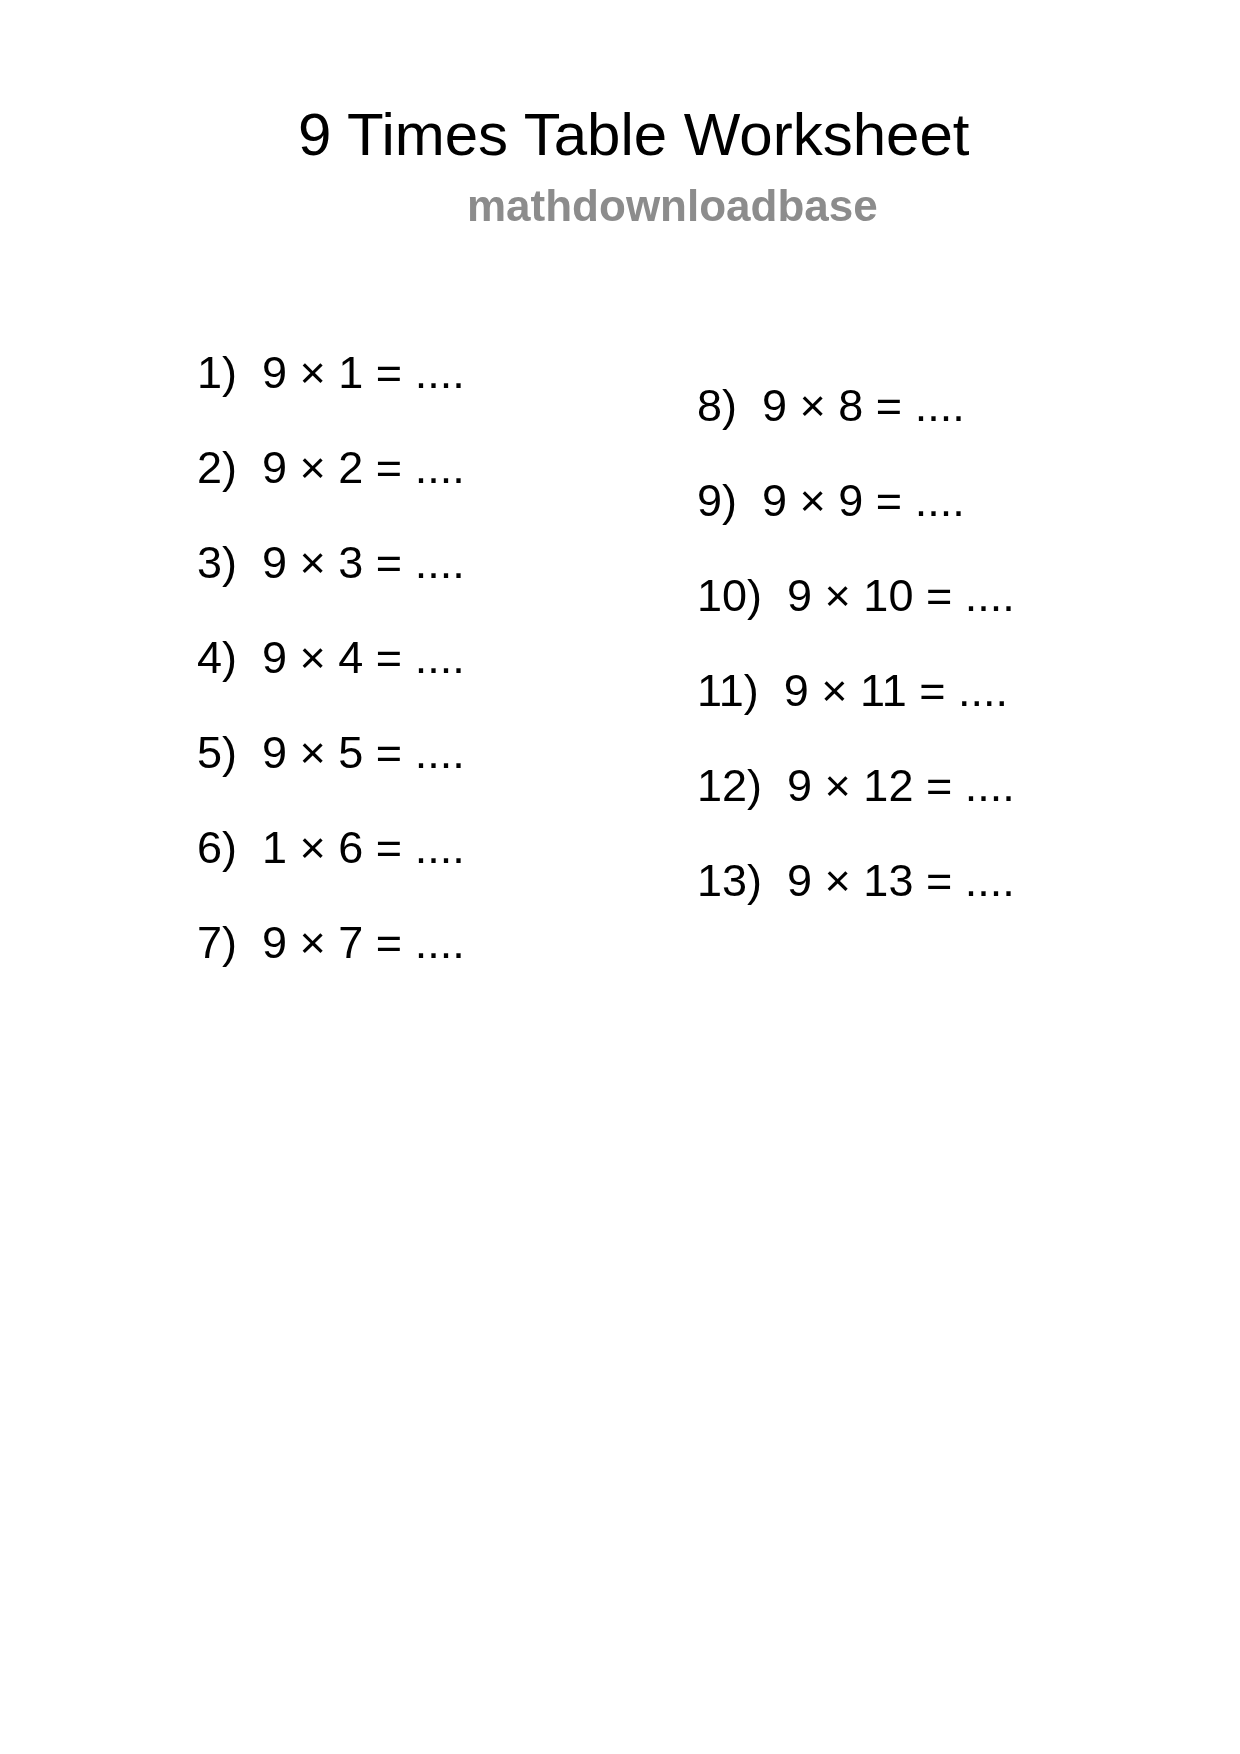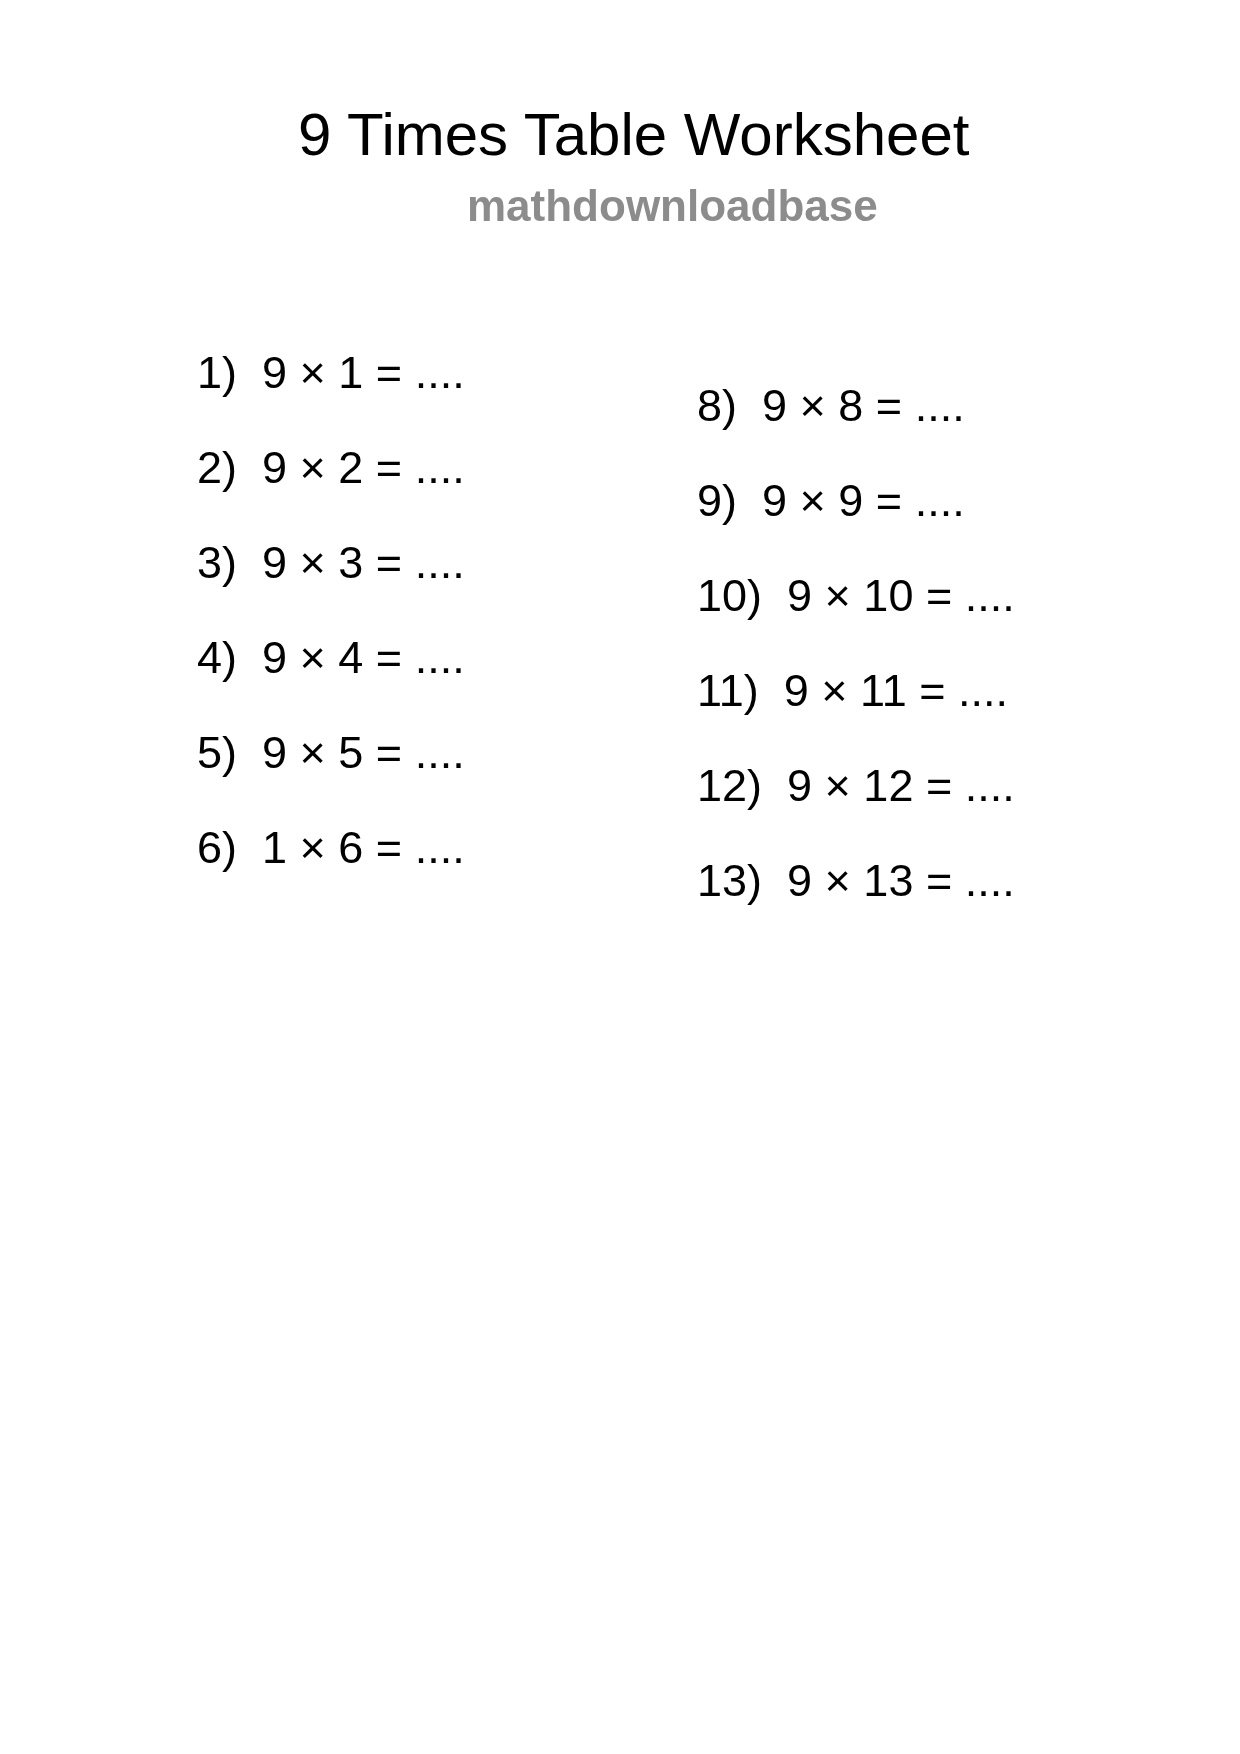--- a/index.html
+++ b/index.html
@@ -82,20 +82,23 @@
     </div>
     <div class="row">
       <span class="num">4)</span><span class="expr">9 × 4 = ....</span>
     </div>
     <div class="row">
       <span class="num">5)</span><span class="expr">9 × 5 = ....</span>
     </div>
     <div class="row">
       <span class="num">6)</span><span class="expr">1 × 6 = ....</span>
     </div>
+    <div class="row">
+      <span class="num">7)</span><span class="expr">9 × 7 = ....</span>
+    </div>
   </div>
 
   <div class="column column-right">
     <div class="row">
       <span class="num">8)</span><span class="expr">9 × 8 = ....</span>
     </div>
     <div class="row">
       <span class="num">9)</span><span class="expr">9 × 9 = ....</span>
     </div>
     <div class="row">

